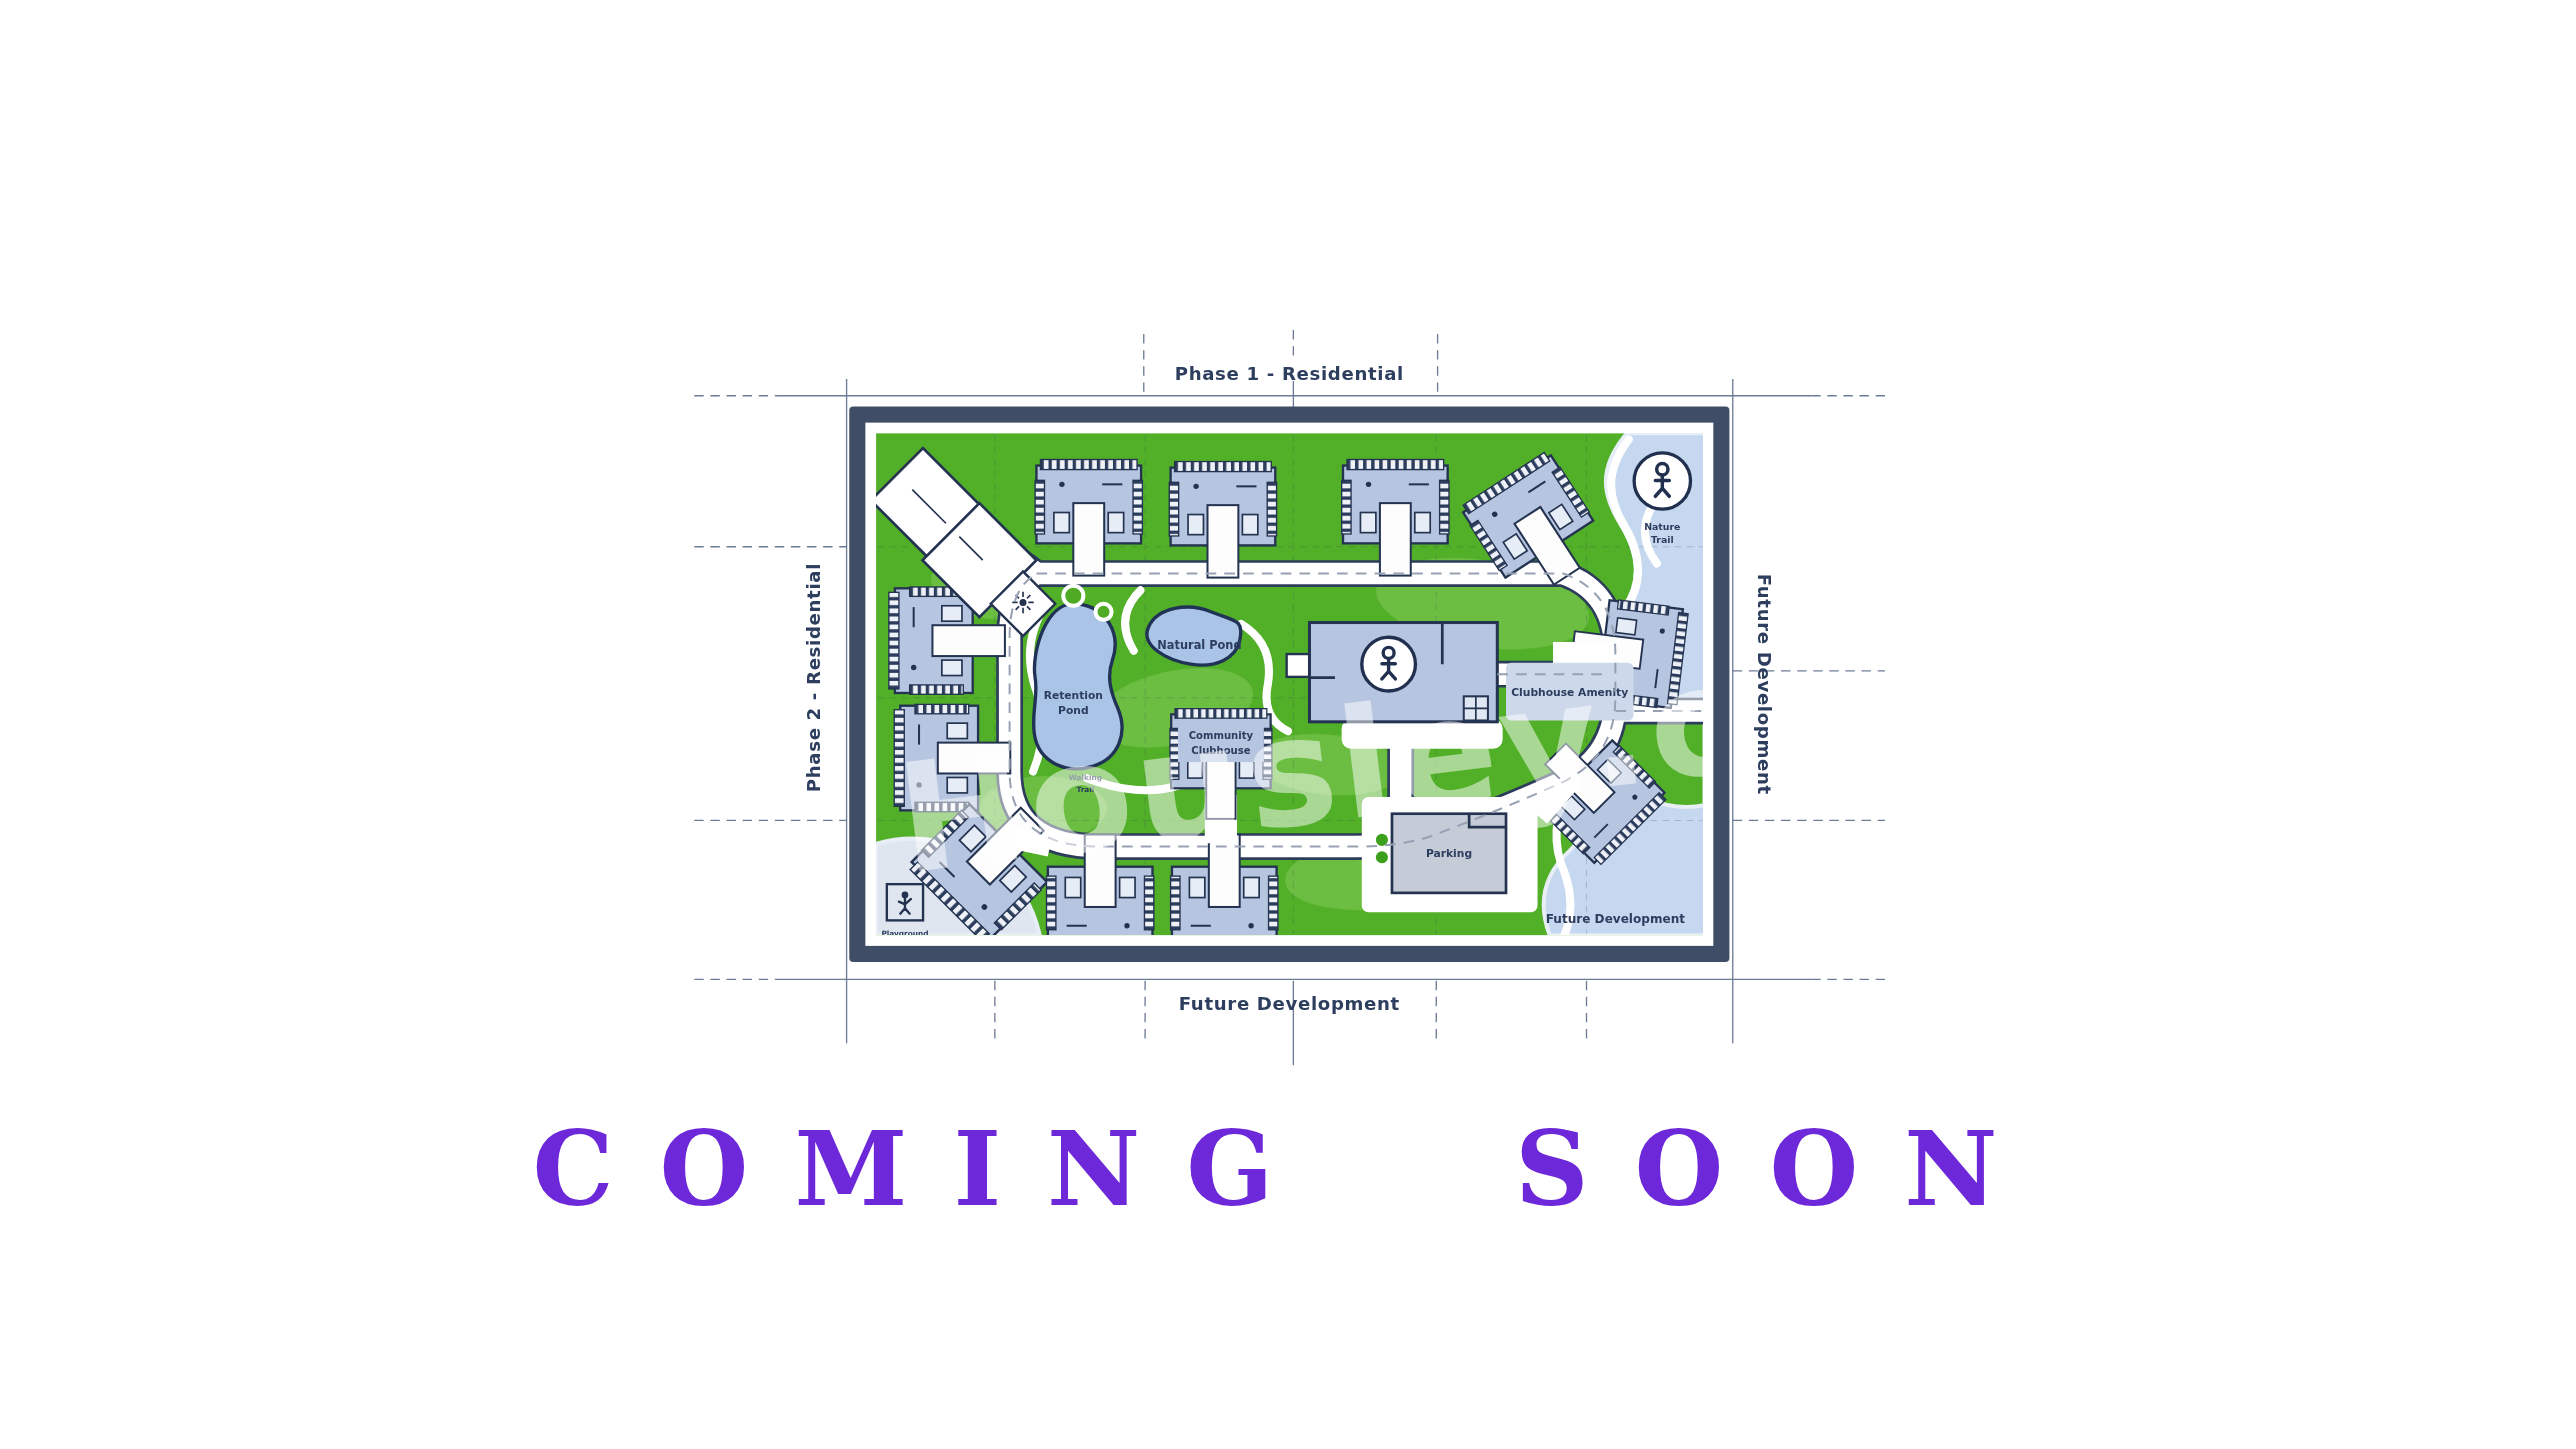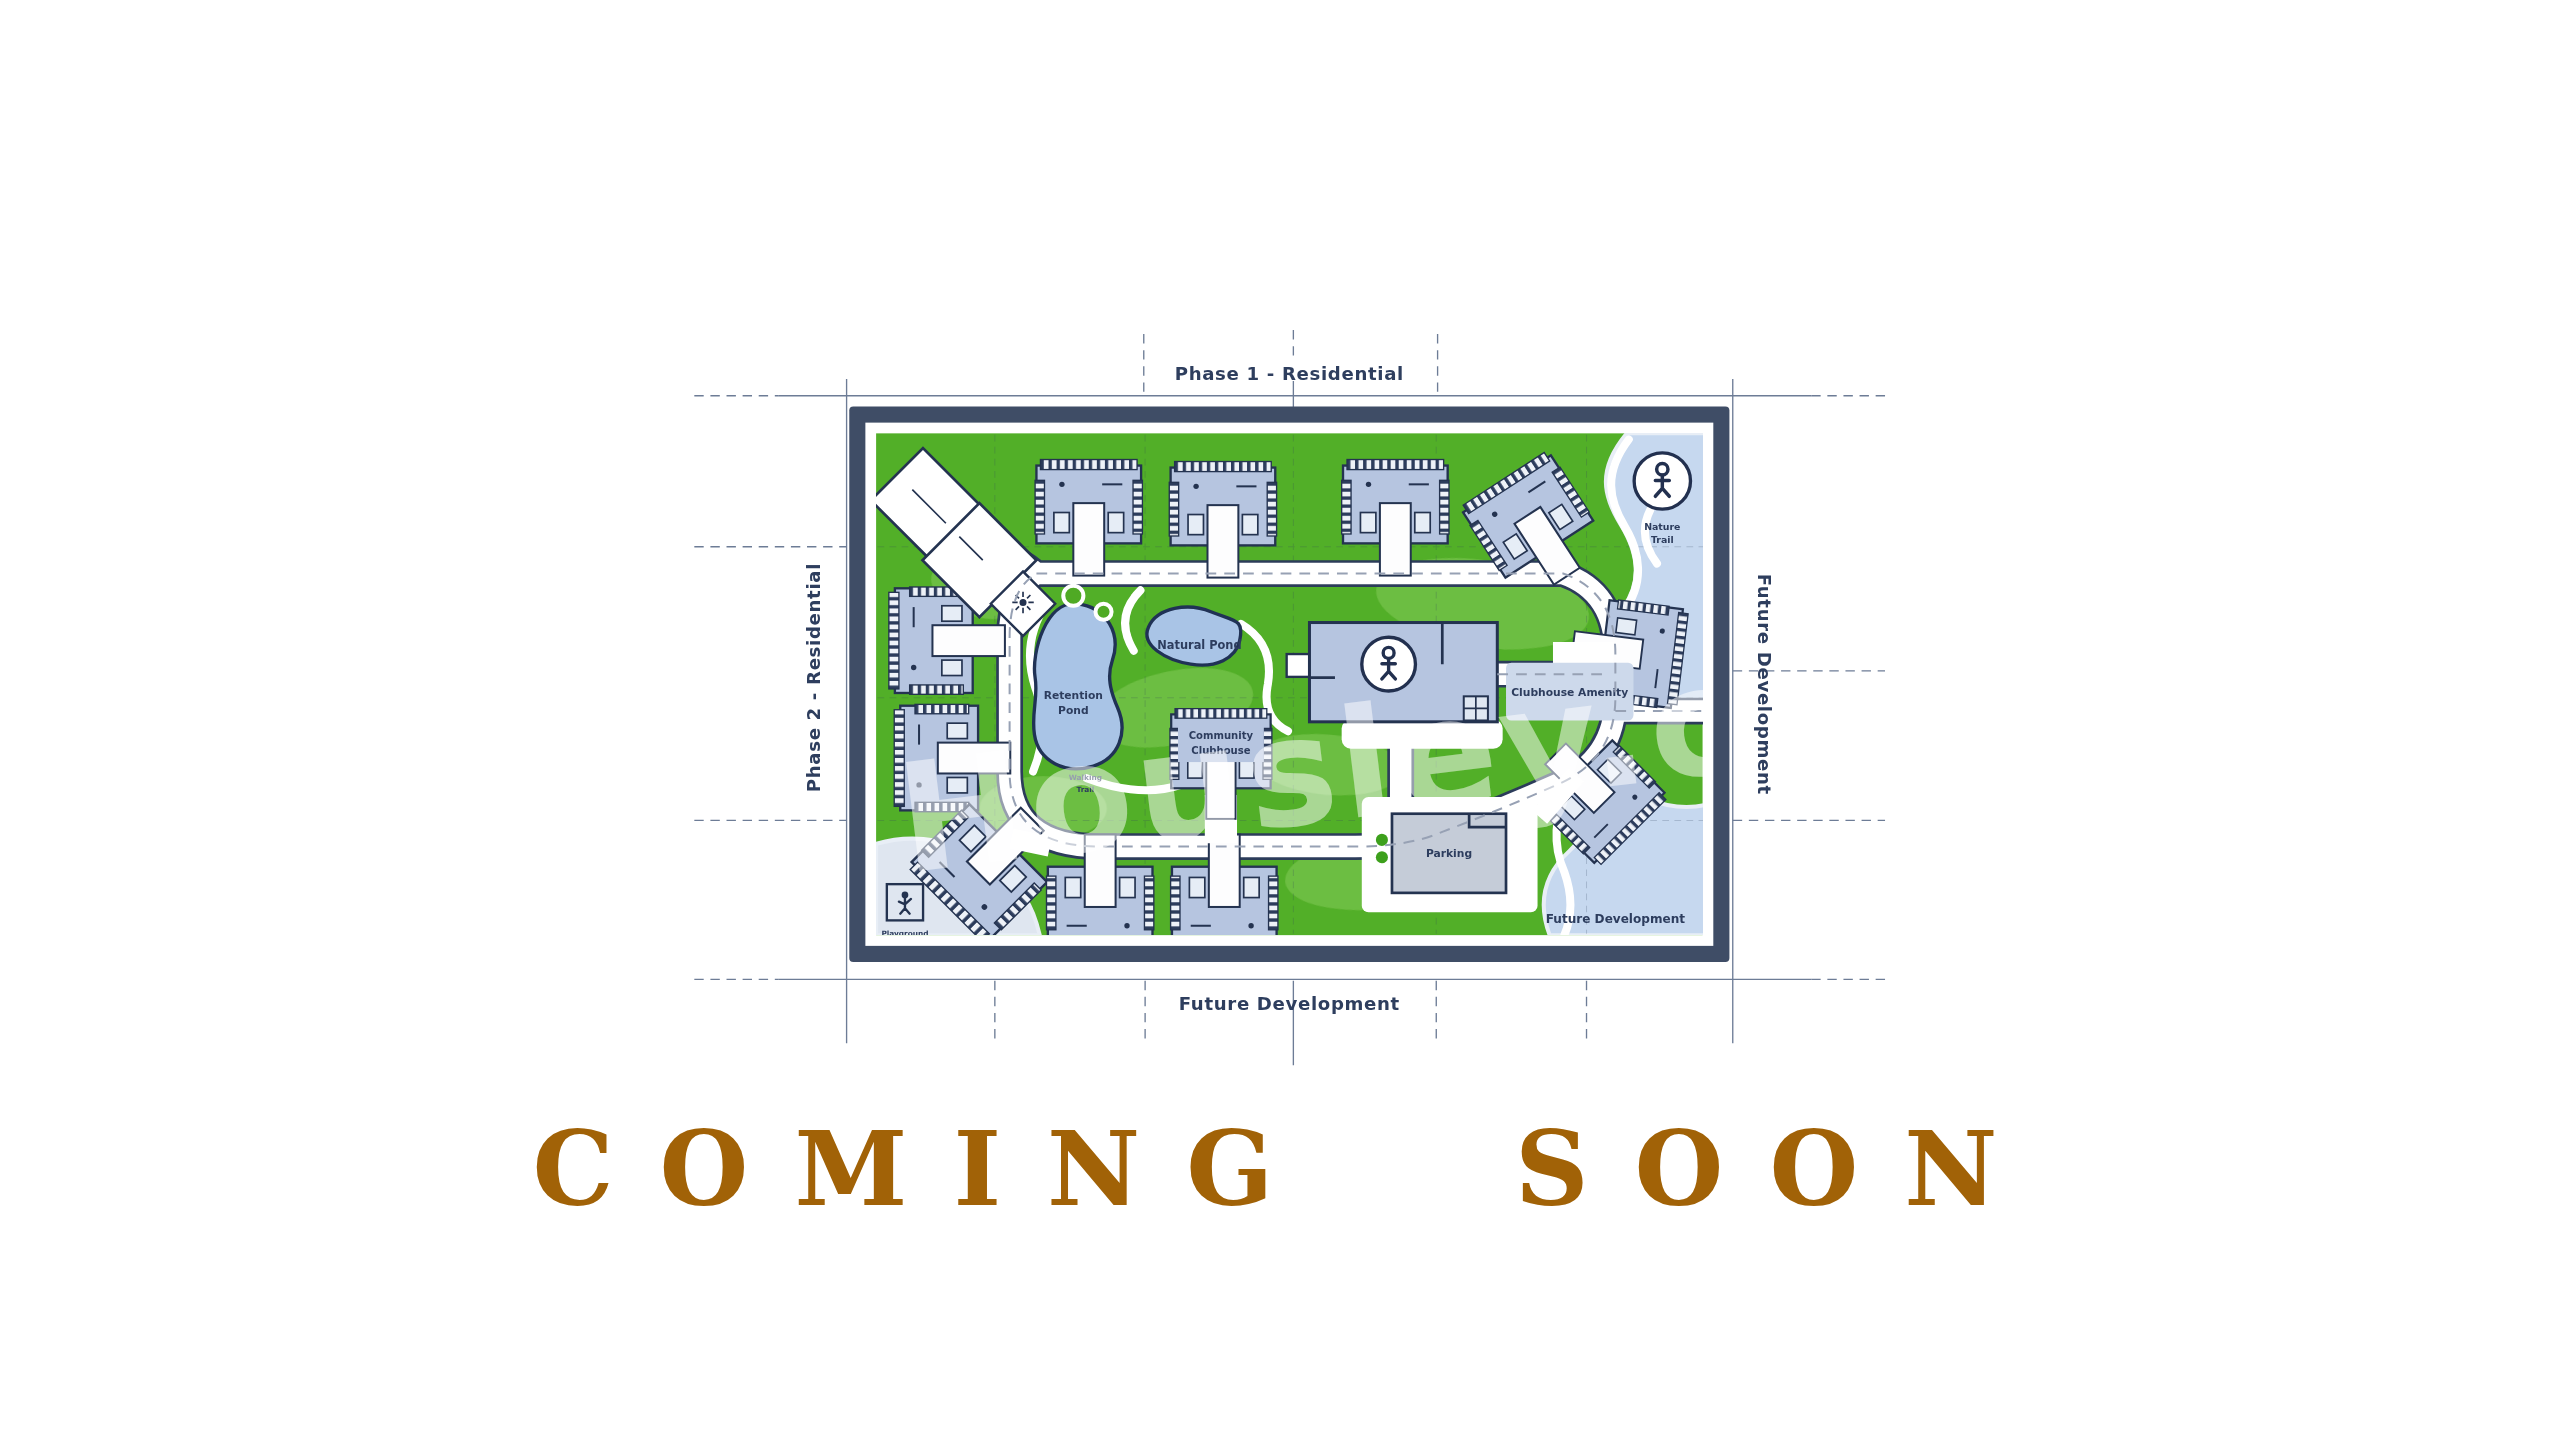--- a/index.html
+++ b/index.html
@@ -4,21 +4,21 @@
 <style>
   html,body{margin:0;padding:0;background:#ffffff;}
   body{width:2576px;height:1449px;position:relative;overflow:hidden;
        font-family:"DejaVu Sans","Liberation Sans",sans-serif;}
   #plan-svg{position:absolute;left:0;top:0;}
   .outer-label{font-family:"DejaVu Sans","Liberation Sans",sans-serif;
        font-weight:bold;fill:#2e3e5e;font-size:27px;letter-spacing:1px;}
   .tiny-label{font-family:"DejaVu Sans","Liberation Sans",sans-serif;
        font-weight:bold;fill:#2d3d5e;}
   .coming-soon{position:absolute;left:0;top:1095px;width:2576px;height:148px;
-       text-align:center;color:#a16207;font-family:"DejaVu Serif","Liberation Serif",serif;
+       text-align:center;color:#6d28d9;font-family:"DejaVu Serif","Liberation Serif",serif;
        font-weight:bold;font-size:102px;letter-spacing:46px;word-spacing:114px;
        line-height:148px;white-space:nowrap;}
   text{user-select:none;}
 </style>
 </head>
 <body>
 
 <svg id="plan-svg" width="2576" height="1449" viewBox="0 0 3840 2160">
   <defs>
     <pattern id="hx" patternUnits="userSpaceOnUse" width="12" height="16">

